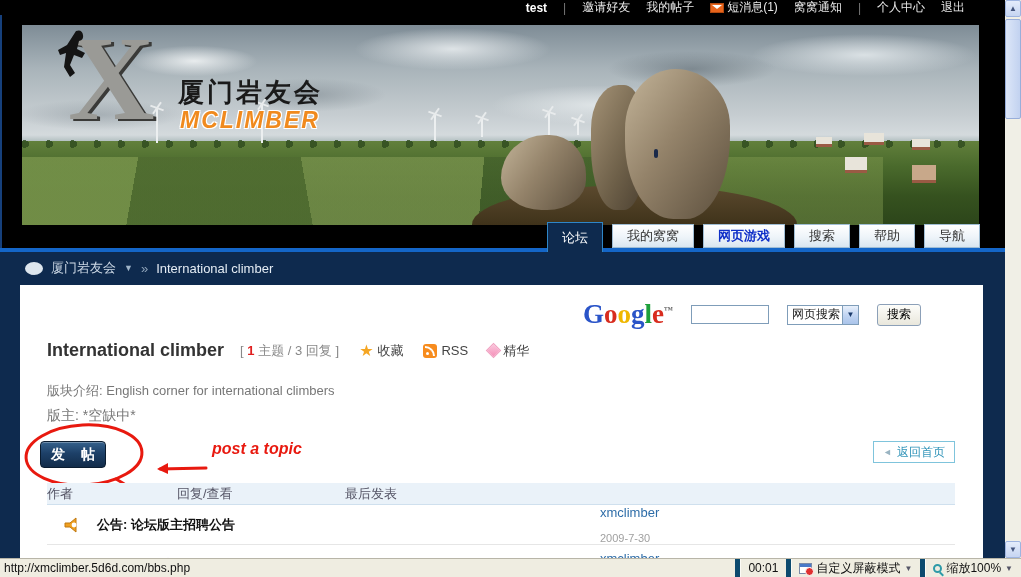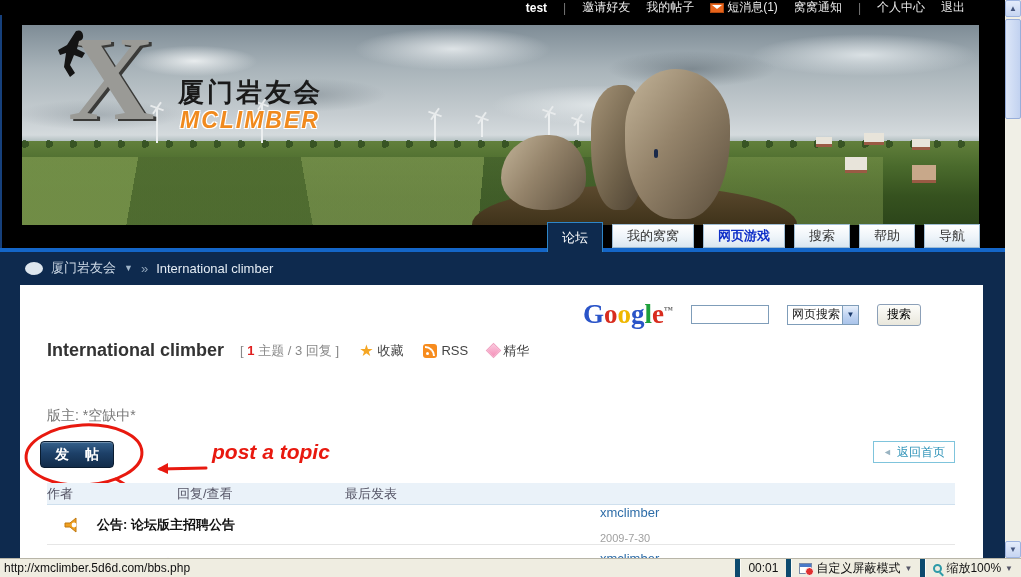--- a/index.html
+++ b/index.html
@@ -111,27 +111,27 @@
   .rss-icon { width:14px; height:14px; background:#f78c1e; border-radius:3px; position:relative; }
   .rss-icon:before { content:""; position:absolute; left:3px; bottom:3px; width:3px; height:3px; background:#fff; border-radius:50%; }
   .rss-icon:after { content:""; position:absolute; left:2px; bottom:2px; width:8px; height:8px;
     border:2px solid #fff; border-left:none; border-bottom:none; border-radius:0 10px 0 0; }
   .gem-icon { width:11px; height:11px; background:linear-gradient(135deg,#fbc8dd,#f48fb8); transform:rotate(45deg); border:1px solid #f0a0c0; }
 
   .desc-line { position:absolute; left:27px; top:97px; font-size:13px; color:#777; }
   .mod-line  { position:absolute; left:27px; top:122px; font-size:14px; color:#777; }
 
   
-  .post-btn { position:absolute; left:20px; top:156px; width:74px; height:27px; border-radius:4px;
+  .post-btn { position:absolute; left:20px; top:156px; width:66px; height:27px; border-radius:4px;
     background:linear-gradient(180deg,#35618c 0%,#1d4068 45%,#122c4a 100%);
     border:1px solid #0a1c30; box-shadow:inset 0 1px 0 rgba(255,255,255,.3);
     color:#fff; font-size:14px; font-weight:bold; letter-spacing:6px; text-align:center; line-height:25px;
     padding-left:6px; cursor:pointer; }
   .ann-svg { position:absolute; left:0; top:128px; pointer-events:none; }
-  .ann-text { position:absolute; left:192px; top:155px; font-size:21px; font-weight:bold; font-style:italic; color:#e8190f; }
+  .ann-text { position:absolute; left:192px; top:155px; font-size:16px; font-weight:bold; font-style:italic; color:#e8190f; }
   .back-btn { position:absolute; right:28px; top:156px; height:22px; padding:0 9px; display:flex; align-items:center; gap:5px;
     border:1px solid #7fc4dc; color:#2f93b8; font-size:12px; background:#fff; cursor:pointer; }
   .back-btn .arr { color:#9ab4c2; font-size:9px; }
 
   
   .ttable { position:absolute; left:27px; top:198px; width:908px; }
   .thead { display:flex; align-items:center; height:22px; background:#eaf2f9; border-bottom:1px solid #cfe0ee;
     font-size:13px; color:#556; }
   .trow { display:flex; align-items:center; height:40px; border-bottom:1px solid #e6e6e6; font-size:13px; }
   .c-title { flex:1; display:flex; align-items:center; }
@@ -272,20 +272,23 @@
         <span class="ft-act">
           <span class="rss-icon"></span>
           <span>RSS</span>
         </span>
         <span class="ft-act">
           <span class="gem-icon"></span>
           <span>精华</span>
         </span>
       </div>
 
+      <div class="desc-line">
+        <span>版块介绍:</span> <span>English corner for international climbers</span>
+      </div>
       <div class="mod-line">
         <span>版主:</span> <span>*空缺中*</span>
       </div>
 
       <div class="post-btn">发 帖</div>
       <svg class="ann-svg" width="330" height="80" viewBox="0 0 330 80">
         <ellipse cx="64" cy="42" rx="58" ry="30" fill="none" stroke="#e8190f" stroke-width="3" transform="rotate(-3 64 42)"></ellipse>
         <path d="M96 66 q14 8 20 14" fill="none" stroke="#e8190f" stroke-width="3" stroke-linecap="round"></path>
         <path d="M186 55 L140 56" fill="none" stroke="#e8190f" stroke-width="3" stroke-linecap="round"></path>
         <path d="M148 50 L137 56 L148 61" fill="#e8190f"></path>

